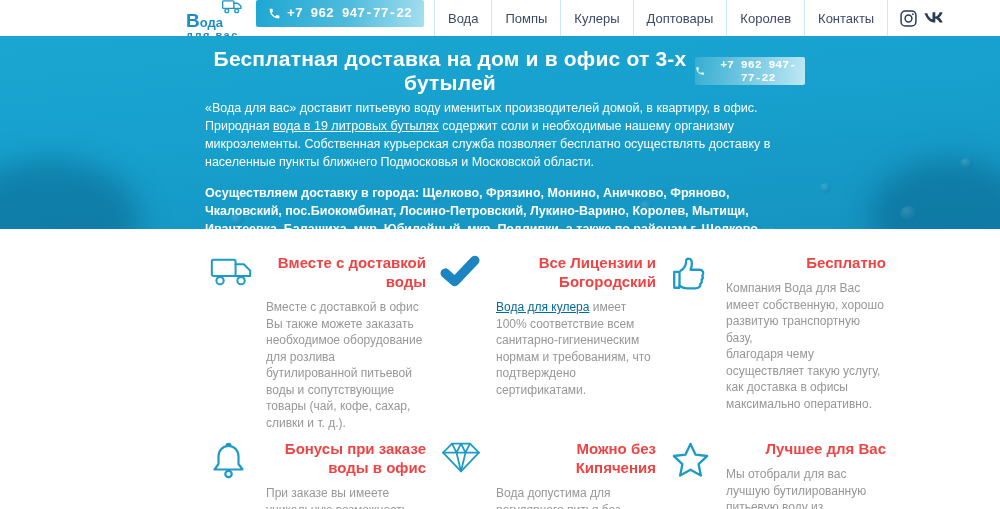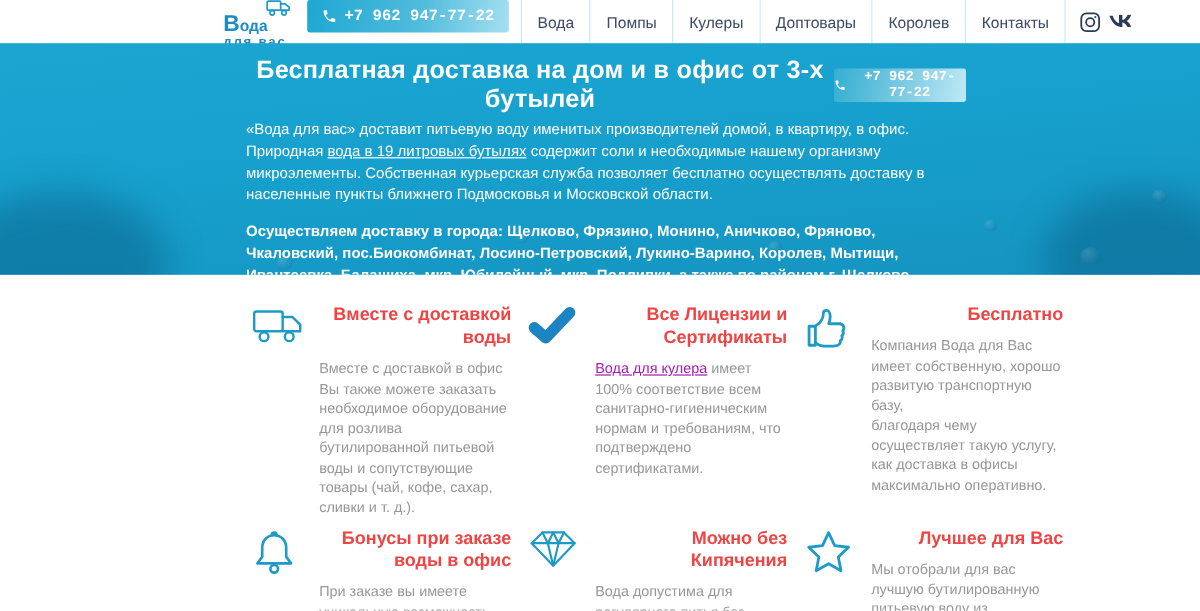--- a/index.html
+++ b/index.html
@@ -48,21 +48,21 @@
   .hero a { color:#fff; }
 
   
   .features { background:#fff; padding:24px 0 0 210px; }
   .grid { display:grid; grid-template-columns:230px 230px 230px; row-gap:8px; }
   .feature { display:flex; gap:12px; padding-right:14px; }
   .f-icon { width:44px; flex-shrink:0; padding-top:2px; }
   .f-text { flex:1; }
   .f-title { font-size:15px; font-weight:bold; color:#ef4444; line-height:19px; margin-bottom:8px;text-align:right; }
   .f-body { font-size:12px; color:#979797; line-height:16.5px; white-space:pre-line; }
-  .f-link { color:#a21caf; cursor:pointer; }
+  .f-link { color:#0369a1; cursor:pointer; }
 
   svg.outline { stroke:#1d9ac6; fill:none; stroke-width:2.2;
                 stroke-linecap:round; stroke-linejoin:round; }
 </style>
 </head>
 <body>
 
 <div class="header">
   <div class="logo">
     <span class="logo-truck">
@@ -154,21 +154,21 @@
       </div>
     </div>
 
     <div class="feature">
       <div class="f-icon">
         <svg width="40" height="32" viewBox="0 0 38 30" fill="none" stroke="#1d84c2" stroke-width="9" stroke-linecap="round" stroke-linejoin="round">
           <path d="M5 17 L14 25 L33 5"></path>
         </svg>
       </div>
       <div class="f-text">
-        <div class="f-title">Все Лицензии и Сертификаты</div>
+        <div class="f-title">Все Лицензии и Богородский</div>
         <div class="f-body"><a href="#" class="f-link">Вода для кулера</a><span> имеет 100% соответствие всем санитарно-гигиеническим нормам и требованиям, что подтверждено сертификатами.</span></div>
       </div>
     </div>
 
     <div class="feature">
       <div class="f-icon">
         <svg class="outline" width="38" height="38" viewBox="0 0 36 36">
           <path d="M4 16h5v15H4z"></path>
           <path d="M9 29c2 1.7 4.3 2.6 7 2.6h7.6c4.6 0 5.4-2.6 5-4.1 1.4-.7 2-2.6 1.2-4 1.2-.9 1.6-2.5.8-3.8 1.9-2.2.6-5.7-2.6-5.7h-8.5c.8-2.1 1.2-4.1 1.2-6 0-3.1-1.6-4.6-3.1-4.6-1.4 0-2.3 1-2.3 2.3 0 3.3-1.9 7.3-5.3 9.3"></path>
         </svg>

